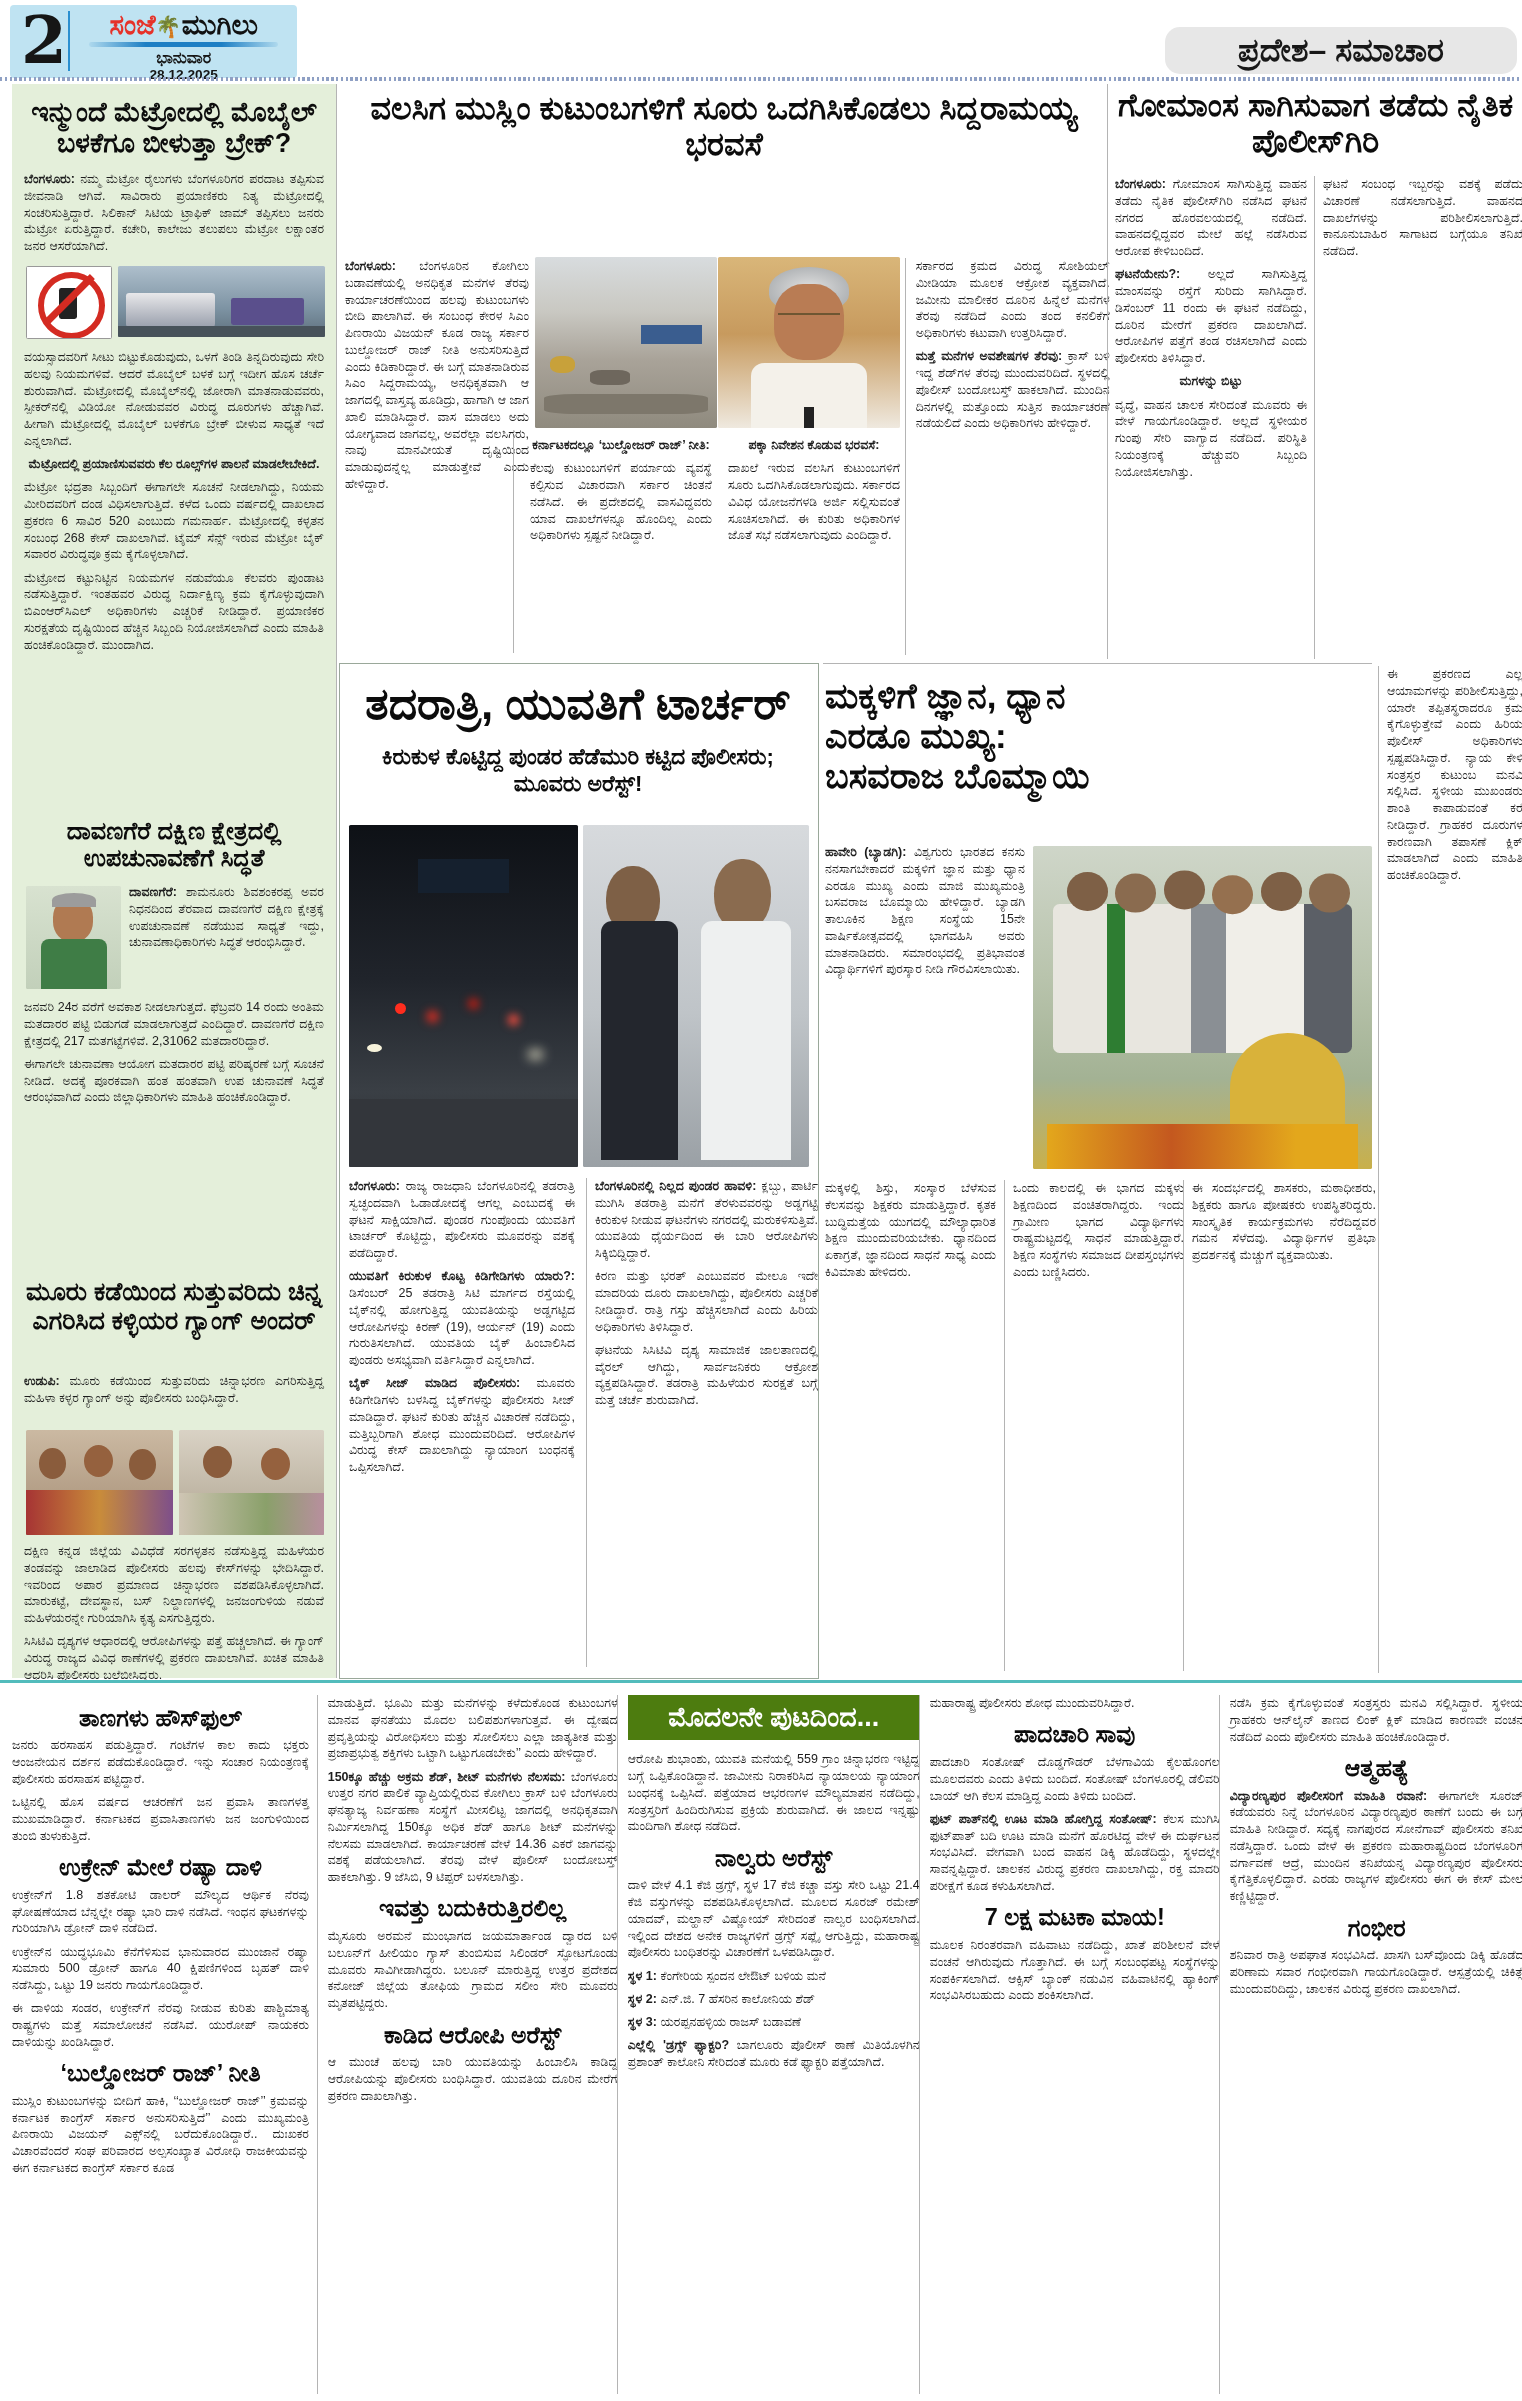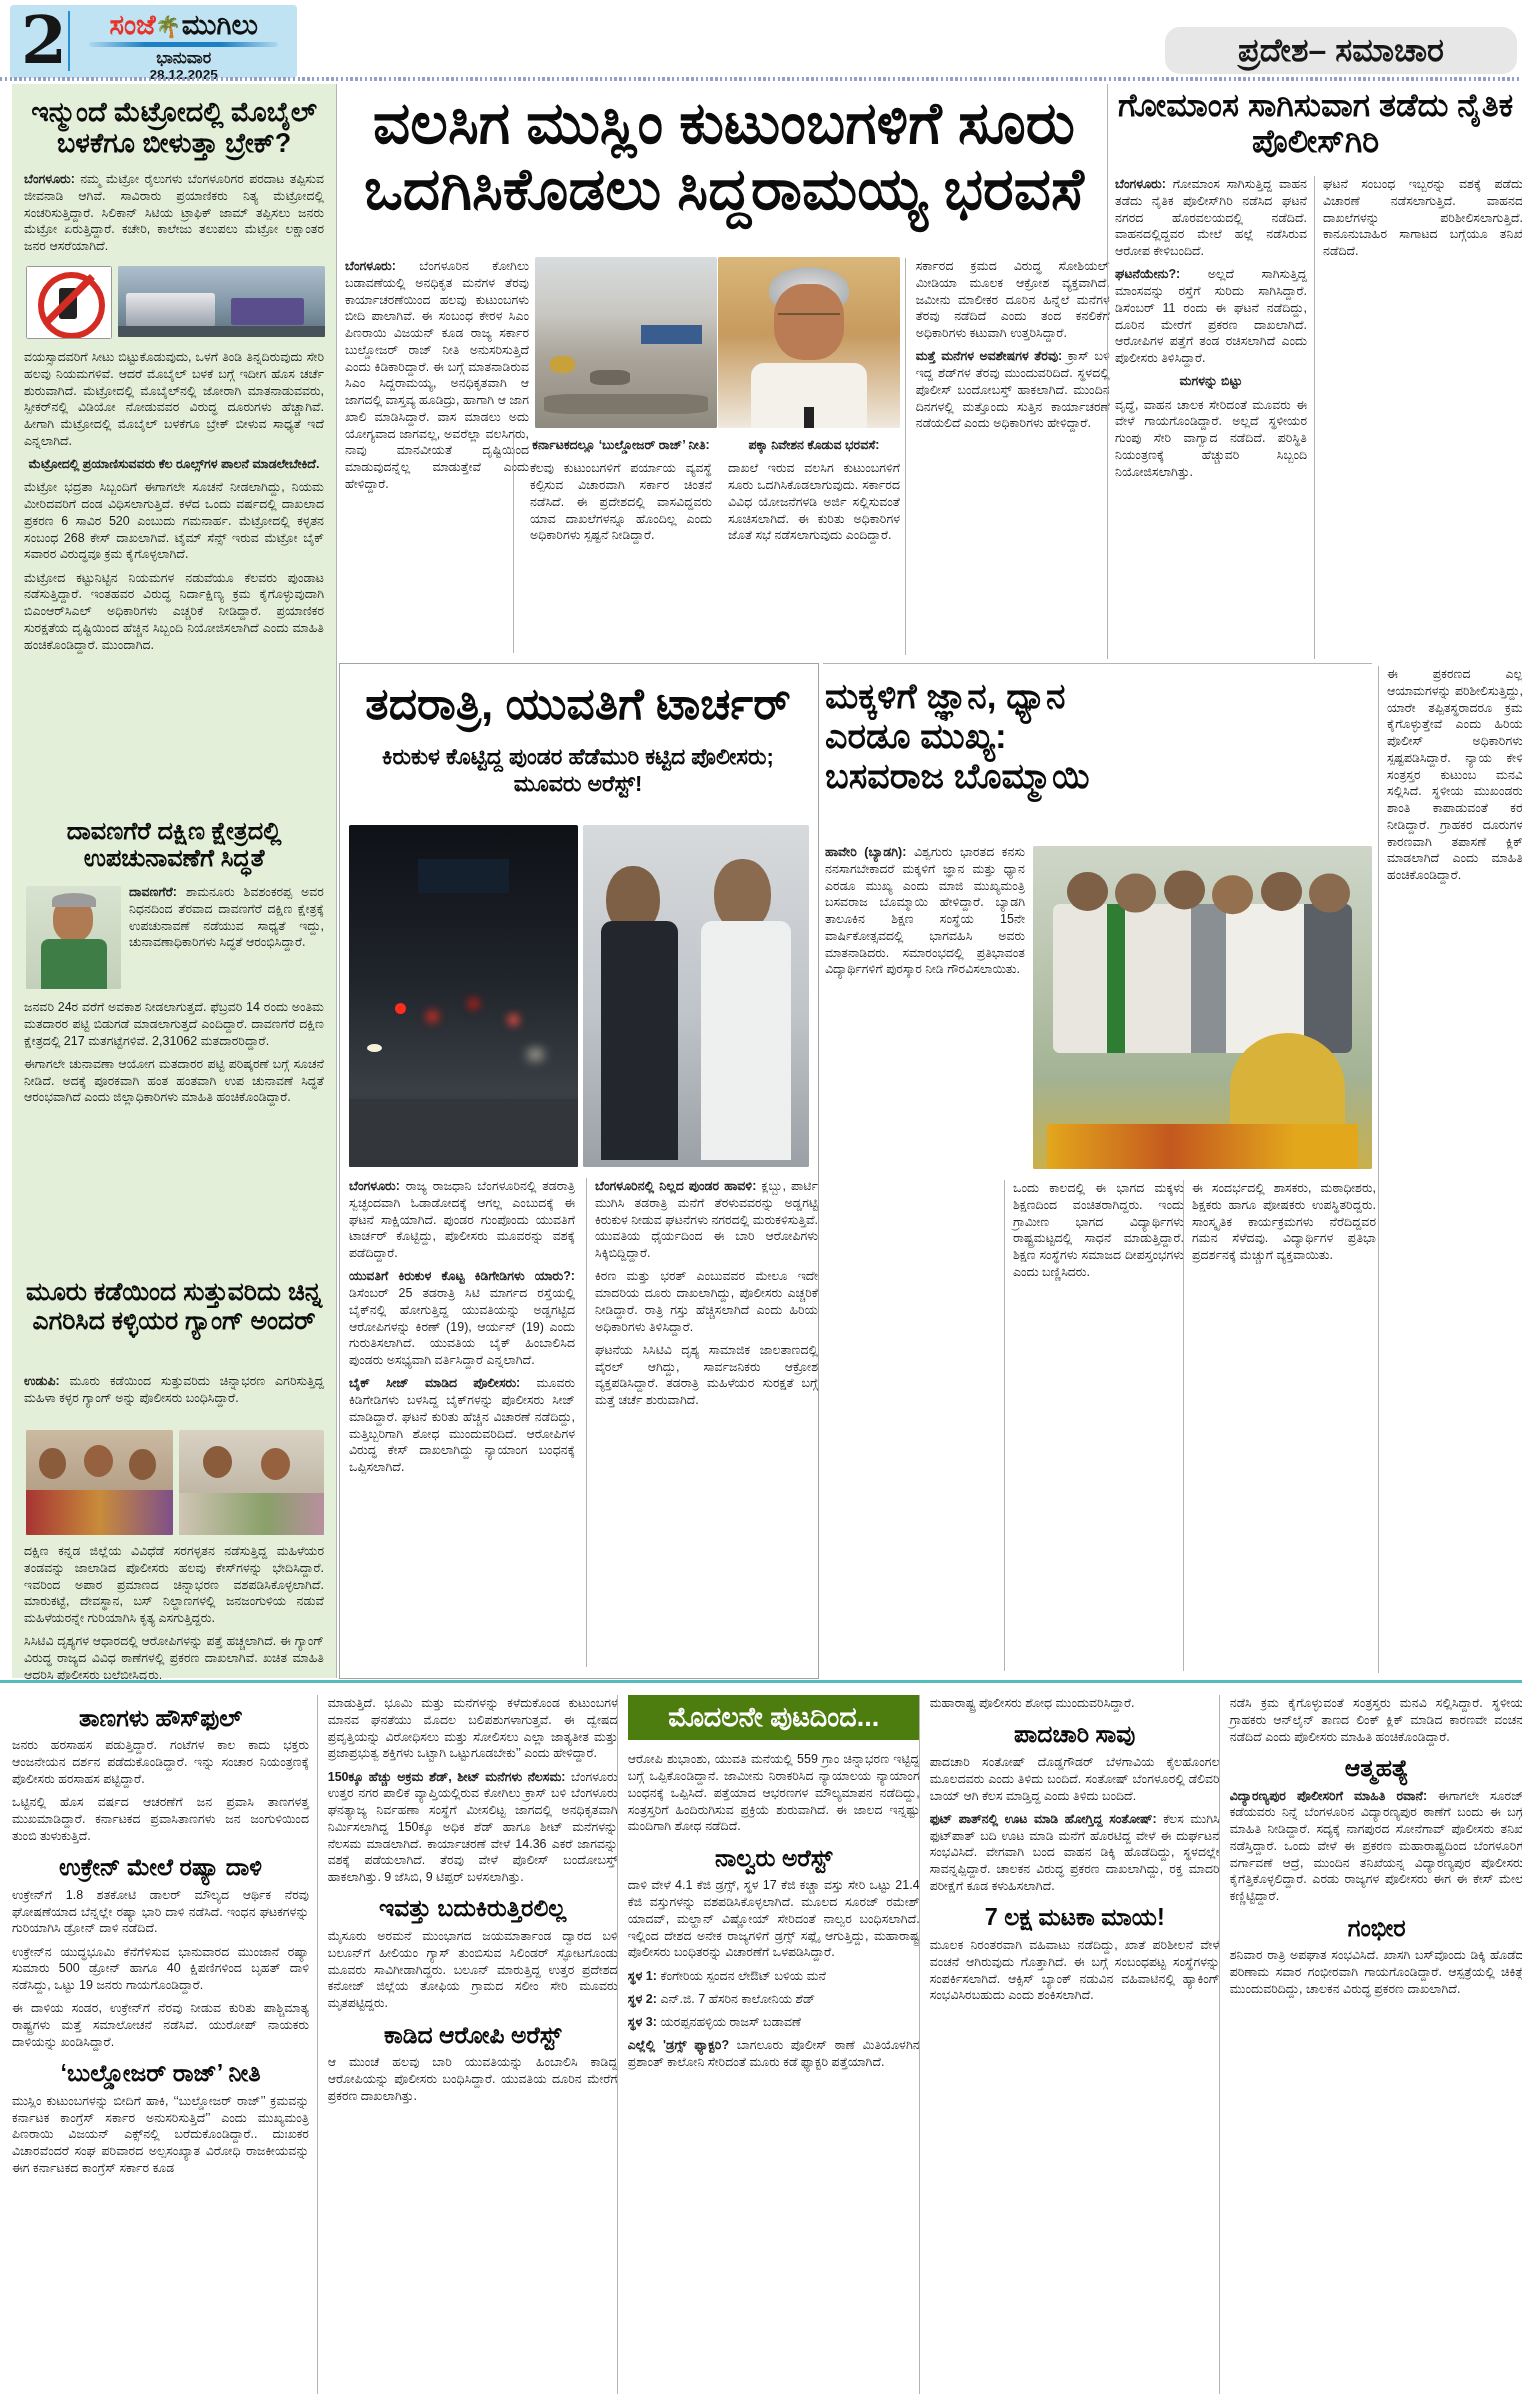--- a/index.html
+++ b/index.html
@@ -95,21 +95,21 @@
   <div class="ph" style="left:179px;top:1430px;width:145px;height:105px;background:linear-gradient(180deg,#d9d2c5,#bcb2a0 70%,#94897a);">
     <div style="left:24px;top:16px;width:29px;height:32px;background:#8a5c3c;border-radius:50%;"></div>
     <div style="left:82px;top:18px;width:29px;height:32px;background:#95613e;border-radius:50%;"></div>
     <div style="left:0;bottom:0;width:100%;height:42px;background:linear-gradient(90deg,#cfc5b4,#8aa06a 60%,#b88f9e);"></div>
   </div>
   <div class="col" style="left:24px;top:1543px;width:300px;height:127px;">
     <p>ದಕ್ಷಿಣ ಕನ್ನಡ ಜಿಲ್ಲೆಯ ವಿವಿಧೆಡೆ ಸರಗಳ್ಳತನ ನಡೆಸುತ್ತಿದ್ದ ಮಹಿಳೆಯರ ತಂಡವನ್ನು ಜಾಲಾಡಿದ ಪೊಲೀಸರು ಹಲವು ಕೇಸ್‌ಗಳನ್ನು ಭೇದಿಸಿದ್ದಾರೆ. ಇವರಿಂದ ಅಪಾರ ಪ್ರಮಾಣದ ಚಿನ್ನಾಭರಣ ವಶಪಡಿಸಿಕೊಳ್ಳಲಾಗಿದೆ. ಮಾರುಕಟ್ಟೆ, ದೇವಸ್ಥಾನ, ಬಸ್ ನಿಲ್ದಾಣಗಳಲ್ಲಿ ಜನಜಂಗುಳಿಯ ನಡುವೆ ಮಹಿಳೆಯರನ್ನೇ ಗುರಿಯಾಗಿಸಿ ಕೃತ್ಯ ಎಸಗುತ್ತಿದ್ದರು.</p>
     <p>ಸಿಸಿಟಿವಿ ದೃಶ್ಯಗಳ ಆಧಾರದಲ್ಲಿ ಆರೋಪಿಗಳನ್ನು ಪತ್ತೆ ಹಚ್ಚಲಾಗಿದೆ. ಈ ಗ್ಯಾಂಗ್ ವಿರುದ್ಧ ರಾಜ್ಯದ ವಿವಿಧ ಠಾಣೆಗಳಲ್ಲಿ ಪ್ರಕರಣ ದಾಖಲಾಗಿವೆ. ಖಚಿತ ಮಾಹಿತಿ ಆಧರಿಸಿ ಪೊಲೀಸರು ಬಲೆಬೀಸಿದ್ದರು.</p>
   </div>
 
-  <div class="abs hl" style="left:347px;top:90px;width:754px;font-size:58px;">ವಲಸಿಗ ಮುಸ್ಲಿಂ ಕುಟುಂಬಗಳಿಗೆ ಸೂರು ಒದಗಿಸಿಕೊಡಲು ಸಿದ್ದರಾಮಯ್ಯ ಭರವಸೆ</div>
+  <div class="abs hl" style="left:347px;top:90px;width:754px;font-size:32px;">ವಲಸಿಗ ಮುಸ್ಲಿಂ ಕುಟುಂಬಗಳಿಗೆ ಸೂರು ಒದಗಿಸಿಕೊಡಲು ಸಿದ್ದರಾಮಯ್ಯ ಭರವಸೆ</div>
 
   <div class="col" style="left:345px;top:258px;width:184px;height:397px;">
     <p><span class="b">ಬೆಂಗಳೂರು:</span> <span>ಬೆಂಗಳೂರಿನ ಕೋಗಿಲು ಬಡಾವಣೆಯಲ್ಲಿ ಅನಧಿಕೃತ ಮನೆಗಳ ತೆರವು ಕಾರ್ಯಾಚರಣೆಯಿಂದ ಹಲವು ಕುಟುಂಬಗಳು ಬೀದಿ ಪಾಲಾಗಿವೆ. ಈ ಸಂಬಂಧ ಕೇರಳ ಸಿಎಂ ಪಿಣರಾಯಿ ವಿಜಯನ್ ಕೂಡ ರಾಜ್ಯ ಸರ್ಕಾರ ಬುಲ್ಡೋಜರ್ ರಾಜ್ ನೀತಿ ಅನುಸರಿಸುತ್ತಿದೆ ಎಂದು ಕಿಡಿಕಾರಿದ್ದಾರೆ. ಈ ಬಗ್ಗೆ ಮಾತನಾಡಿರುವ ಸಿಎಂ ಸಿದ್ದರಾಮಯ್ಯ, ಅನಧಿಕೃತವಾಗಿ ಆ ಜಾಗದಲ್ಲಿ ವಾಸ್ತವ್ಯ ಹೂಡಿದ್ರು, ಹಾಗಾಗಿ ಆ ಜಾಗ ಖಾಲಿ ಮಾಡಿಸಿದ್ದಾರೆ. ವಾಸ ಮಾಡಲು ಅದು ಯೋಗ್ಯವಾದ ಜಾಗವಲ್ಲ, ಅವರೆಲ್ಲಾ ವಲಸಿಗರು, ನಾವು ಮಾನವೀಯತೆ ದೃಷ್ಟಿಯಿಂದ ಮಾಡುವುದನ್ನೆಲ್ಲ ಮಾಡುತ್ತೇವೆ ಎಂದು ಹೇಳಿದ್ದಾರೆ.</span></p>
   </div>
 
   <div class="ph" style="left:535px;top:257px;width:182px;height:171px;background:linear-gradient(180deg,#d8dcde 0%,#c9c8c2 32%,#a9a399 60%,#8f8a7e 100%);">
     <div style="left:58%;top:40%;width:34%;height:11%;background:#3a5d8f;"></div>
     <div style="left:8%;top:58%;width:14%;height:10%;background:#c8a13a;border-radius:40%;"></div>
     <div style="left:30%;top:66%;width:22%;height:9%;background:#6e675d;border-radius:30%;"></div>
     <div style="left:5%;top:80%;width:90%;height:12%;background:#7d776b;border-radius:20%;"></div>
@@ -167,20 +167,23 @@
   <div class="abs hl" style="left:825px;top:676px;width:281px;font-size:35px;text-align:left;">ಮಕ್ಕಳಿಗೆ ಜ್ಞಾನ, ಧ್ಯಾನ ಎರಡೂ ಮುಖ್ಯ: ಬಸವರಾಜ ಬೊಮ್ಮಾಯಿ</div>
 
   <div class="col" style="left:825px;top:844px;width:200px;height:326px;">
     <p><span class="b">ಹಾವೇರಿ (ಬ್ಯಾಡಗಿ):</span> <span>ವಿಶ್ವಗುರು ಭಾರತದ ಕನಸು ನನಸಾಗಬೇಕಾದರೆ ಮಕ್ಕಳಿಗೆ ಜ್ಞಾನ ಮತ್ತು ಧ್ಯಾನ ಎರಡೂ ಮುಖ್ಯ ಎಂದು ಮಾಜಿ ಮುಖ್ಯಮಂತ್ರಿ ಬಸವರಾಜ ಬೊಮ್ಮಾಯಿ ಹೇಳಿದ್ದಾರೆ. ಬ್ಯಾಡಗಿ ತಾಲೂಕಿನ ಶಿಕ್ಷಣ ಸಂಸ್ಥೆಯ 15ನೇ ವಾರ್ಷಿಕೋತ್ಸವದಲ್ಲಿ ಭಾಗವಹಿಸಿ ಅವರು ಮಾತನಾಡಿದರು. ಸಮಾರಂಭದಲ್ಲಿ ಪ್ರತಿಭಾವಂತ ವಿದ್ಯಾರ್ಥಿಗಳಿಗೆ ಪುರಸ್ಕಾರ ನೀಡಿ ಗೌರವಿಸಲಾಯಿತು.</span></p>
   </div>
   <div class="ph" style="left:1033px;top:846px;width:339px;height:323px;background:linear-gradient(180deg,#cfd6c9,#b9c4ad 40%,#a3b294 72%,#c9b04a 100%);">
     <div style="left:6%;top:18%;width:88%;height:46%;background:linear-gradient(90deg,#e8e6df 0 18%,#2e7d32 18% 24%,#e8e6df 24% 46%,#8a8f94 46% 58%,#f0eee8 58% 84%,#5b5f66 84% 100%);border-radius:6.5px;"></div>
     <div style="left:10%;top:8%;width:12%;height:12%;background:#7e6046;border-radius:50%;box-shadow:48px 1.6px 0 #8a6b4f,97px -1.6px 0 #7e6046,145px 3.2px 0 #95704f,194px 0 0 #7e6046,242px 1.6px 0 #8a6b4f;"></div>
     <div style="left:58%;top:58%;width:34%;height:34%;background:#d9b23a;border-radius:50% 50% 10% 10%;"></div>
     <div style="left:4%;bottom:0;width:92%;height:14%;background:linear-gradient(90deg,#e3a71c,#c4581f 40%,#e3a71c 80%);"></div>
+  </div>
+  <div class="col" style="left:825px;top:1180px;width:171px;height:491px;">
+    <p>ಮಕ್ಕಳಲ್ಲಿ ಶಿಸ್ತು, ಸಂಸ್ಕಾರ ಬೆಳೆಸುವ ಕೆಲಸವನ್ನು ಶಿಕ್ಷಕರು ಮಾಡುತ್ತಿದ್ದಾರೆ. ಕೃತಕ ಬುದ್ಧಿಮತ್ತೆಯ ಯುಗದಲ್ಲಿ ಮೌಲ್ಯಾಧಾರಿತ ಶಿಕ್ಷಣ ಮುಂದುವರಿಯಬೇಕು. ಧ್ಯಾನದಿಂದ ಏಕಾಗ್ರತೆ, ಜ್ಞಾನದಿಂದ ಸಾಧನೆ ಸಾಧ್ಯ ಎಂದು ಕಿವಿಮಾತು ಹೇಳಿದರು.</p>
   </div>
   <div class="col vr" style="left:1004px;top:1180px;width:171px;height:491px;padding-left:8px;">
     <p>ಒಂದು ಕಾಲದಲ್ಲಿ ಈ ಭಾಗದ ಮಕ್ಕಳು ಶಿಕ್ಷಣದಿಂದ ವಂಚಿತರಾಗಿದ್ದರು. ಇಂದು ಗ್ರಾಮೀಣ ಭಾಗದ ವಿದ್ಯಾರ್ಥಿಗಳು ರಾಷ್ಟ್ರಮಟ್ಟದಲ್ಲಿ ಸಾಧನೆ ಮಾಡುತ್ತಿದ್ದಾರೆ. ಶಿಕ್ಷಣ ಸಂಸ್ಥೆಗಳು ಸಮಾಜದ ದೀಪಸ್ತಂಭಗಳು ಎಂದು ಬಣ್ಣಿಸಿದರು.</p>
   </div>
   <div class="col vr" style="left:1183px;top:1180px;width:184px;height:491px;padding-left:8px;">
     <p>ಈ ಸಂದರ್ಭದಲ್ಲಿ ಶಾಸಕರು, ಮಠಾಧೀಶರು, ಶಿಕ್ಷಕರು ಹಾಗೂ ಪೋಷಕರು ಉಪಸ್ಥಿತರಿದ್ದರು. ಸಾಂಸ್ಕೃತಿಕ ಕಾರ್ಯಕ್ರಮಗಳು ನೆರೆದಿದ್ದವರ ಗಮನ ಸೆಳೆದವು. ವಿದ್ಯಾರ್ಥಿಗಳ ಪ್ರತಿಭಾ ಪ್ರದರ್ಶನಕ್ಕೆ ಮೆಚ್ಚುಗೆ ವ್ಯಕ್ತವಾಯಿತು.</p>
   </div>
 
   <div class="abs" style="left:1107px;top:84px;width:0.8px;height:575px;background:#b4b4b4;"></div>
   <div class="abs hl" style="left:1114px;top:87px;width:403px;font-size:32px;">ಗೋಮಾಂಸ ಸಾಗಿಸುವಾಗ ತಡೆದು ನೈತಿಕ ಪೊಲೀಸ್‌ಗಿರಿ</div>

